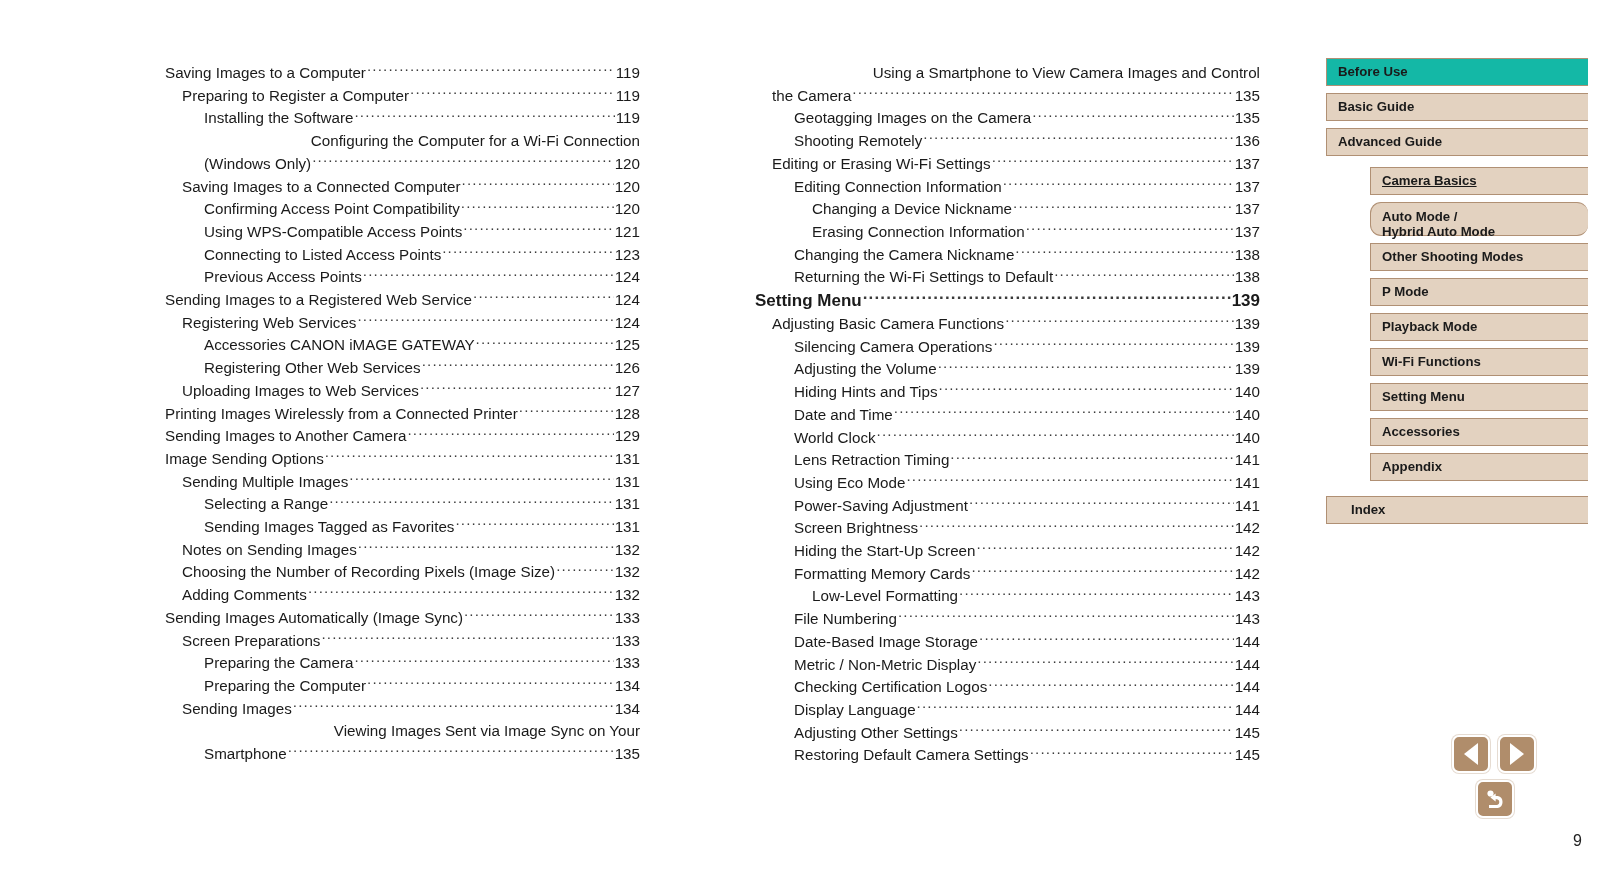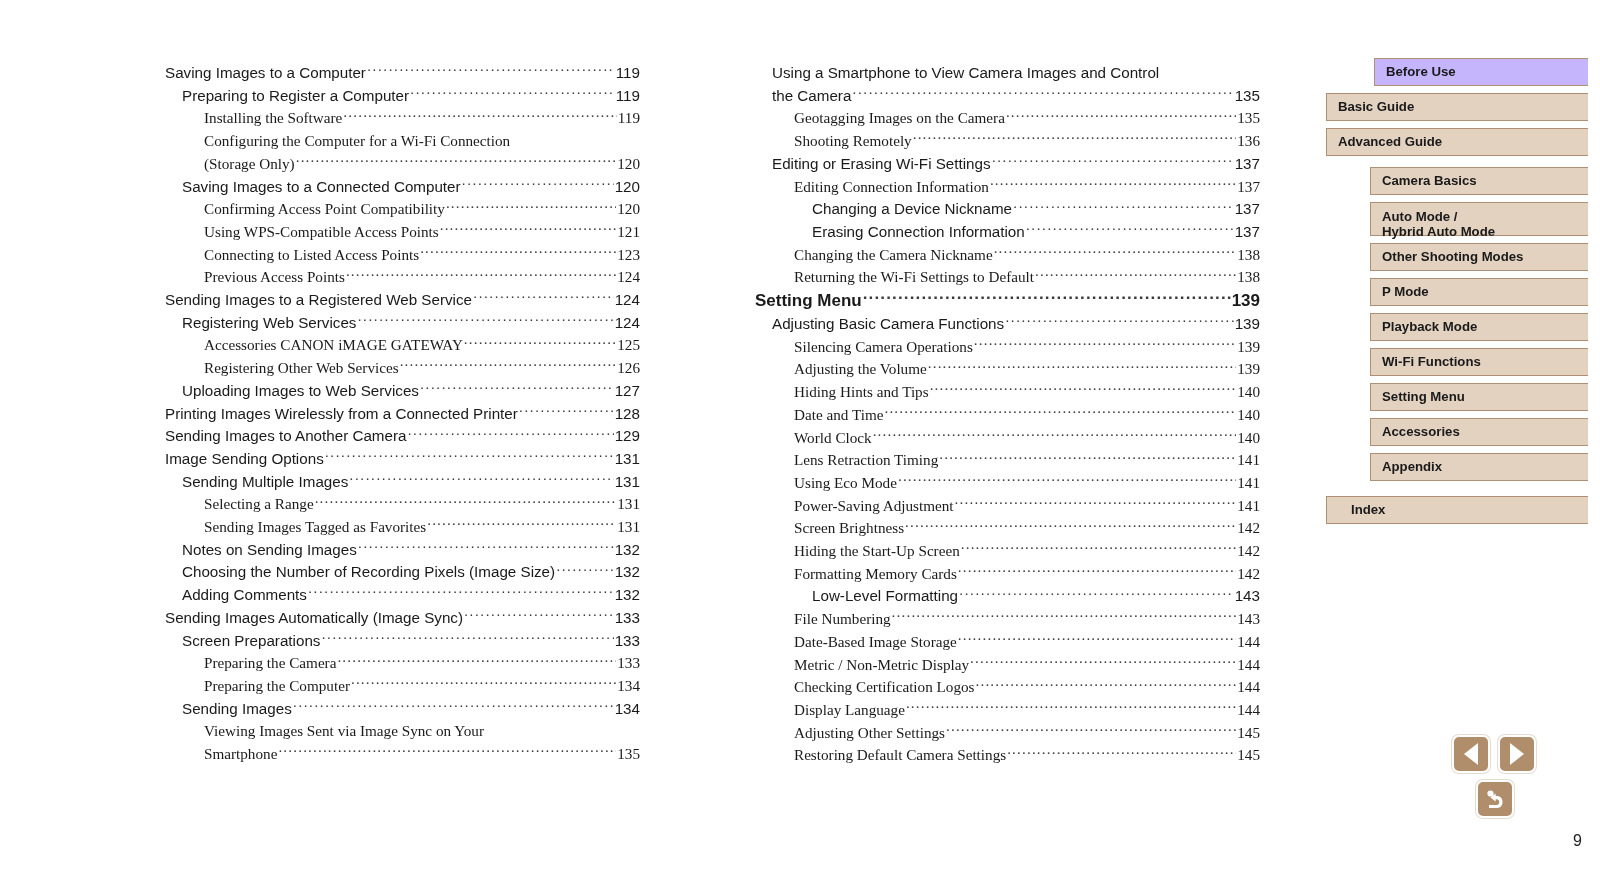--- a/index.html
+++ b/index.html
@@ -53,26 +53,26 @@
     white-space: nowrap;
     letter-spacing: 1.15px;
     font-size: 15.2px;
     color: #3a3a3a;
   }
   .toc-entry .page {
     flex: 0 0 auto;
     text-align: right;
     white-space: nowrap;
   }
-  .toc-entry.wrap-first { white-space: normal; }
+  .toc-entry.wrap-first { white-space: normal; justify-content: flex-end; }
 
   
   .lv0 { padding-left: 0px; }
   .lv1 { padding-left: 17px; }
-  .lv2 { padding-left: 39px; font-family: Liberation Serif, serif; }
+  .lv2 { padding-left: 39px; }
   .lv3 { padding-left: 57px; }
 
   .toc-entry.bold .title,
   .toc-entry.bold .page { font-weight: bold; font-size: 17px; }
   .toc-entry.bold .leader::after { font-weight: bold; font-size: 17px; }
   .toc-entry.bold { line-height: 24px; }
 
   
   #sidebar {
     position: absolute;
@@ -89,24 +89,24 @@
     font-size: 13.2px;
     padding: 6px 0 6px 11px;
     margin-bottom: 7px;
     border-right: none;
     height: 28px;
     display: flex;
     align-items: center;
     line-height: 1.12;
     white-space: pre-line;
   }
-  .tab.active { background: #c4b5fd; margin-left: 48px; }
+  .tab.active { background: #14b8a6; }
   .tab.sub { margin-left: 44px; }
-  .tab.two-line { height: 34px; padding-top: 16px; padding-bottom: 4px; }
-  .tab.gap-top { margin-top: 11px; }
+  .tab.two-line { height: 34px; padding-top: 16px; padding-bottom: 4px; border-radius: 11px; }
+  .tab.gap-top { margin-top: 11px; text-decoration: underline; }
   .tab.gap-top-lg { margin-top: 15px; padding-left: 24px; }
 
   
   #nav {
     position: absolute;
     left: 1452px;
     top: 735px;
     width: 120px;
   }
   .navbtn {
@@ -163,21 +163,21 @@
       </div>
       <div class="toc-entry lv2">
         <span class="title">Installing the Software</span>
         <span class="leader"></span>
         <span class="page">119</span>
       </div>
       <div class="toc-entry lv2 wrap-first">
         <span class="title">Configuring the Computer for a Wi-Fi Connection</span>
       </div>
       <div class="toc-entry lv2">
-        <span class="title">(Storage Only)</span>
+        <span class="title">(Windows Only)</span>
         <span class="leader"></span>
         <span class="page">120</span>
       </div>
       <div class="toc-entry lv1">
         <span class="title">Saving Images to a Connected Computer</span>
         <span class="leader"></span>
         <span class="page">120</span>
       </div>
       <div class="toc-entry lv2">
         <span class="title">Confirming Access Point Compatibility</span>

